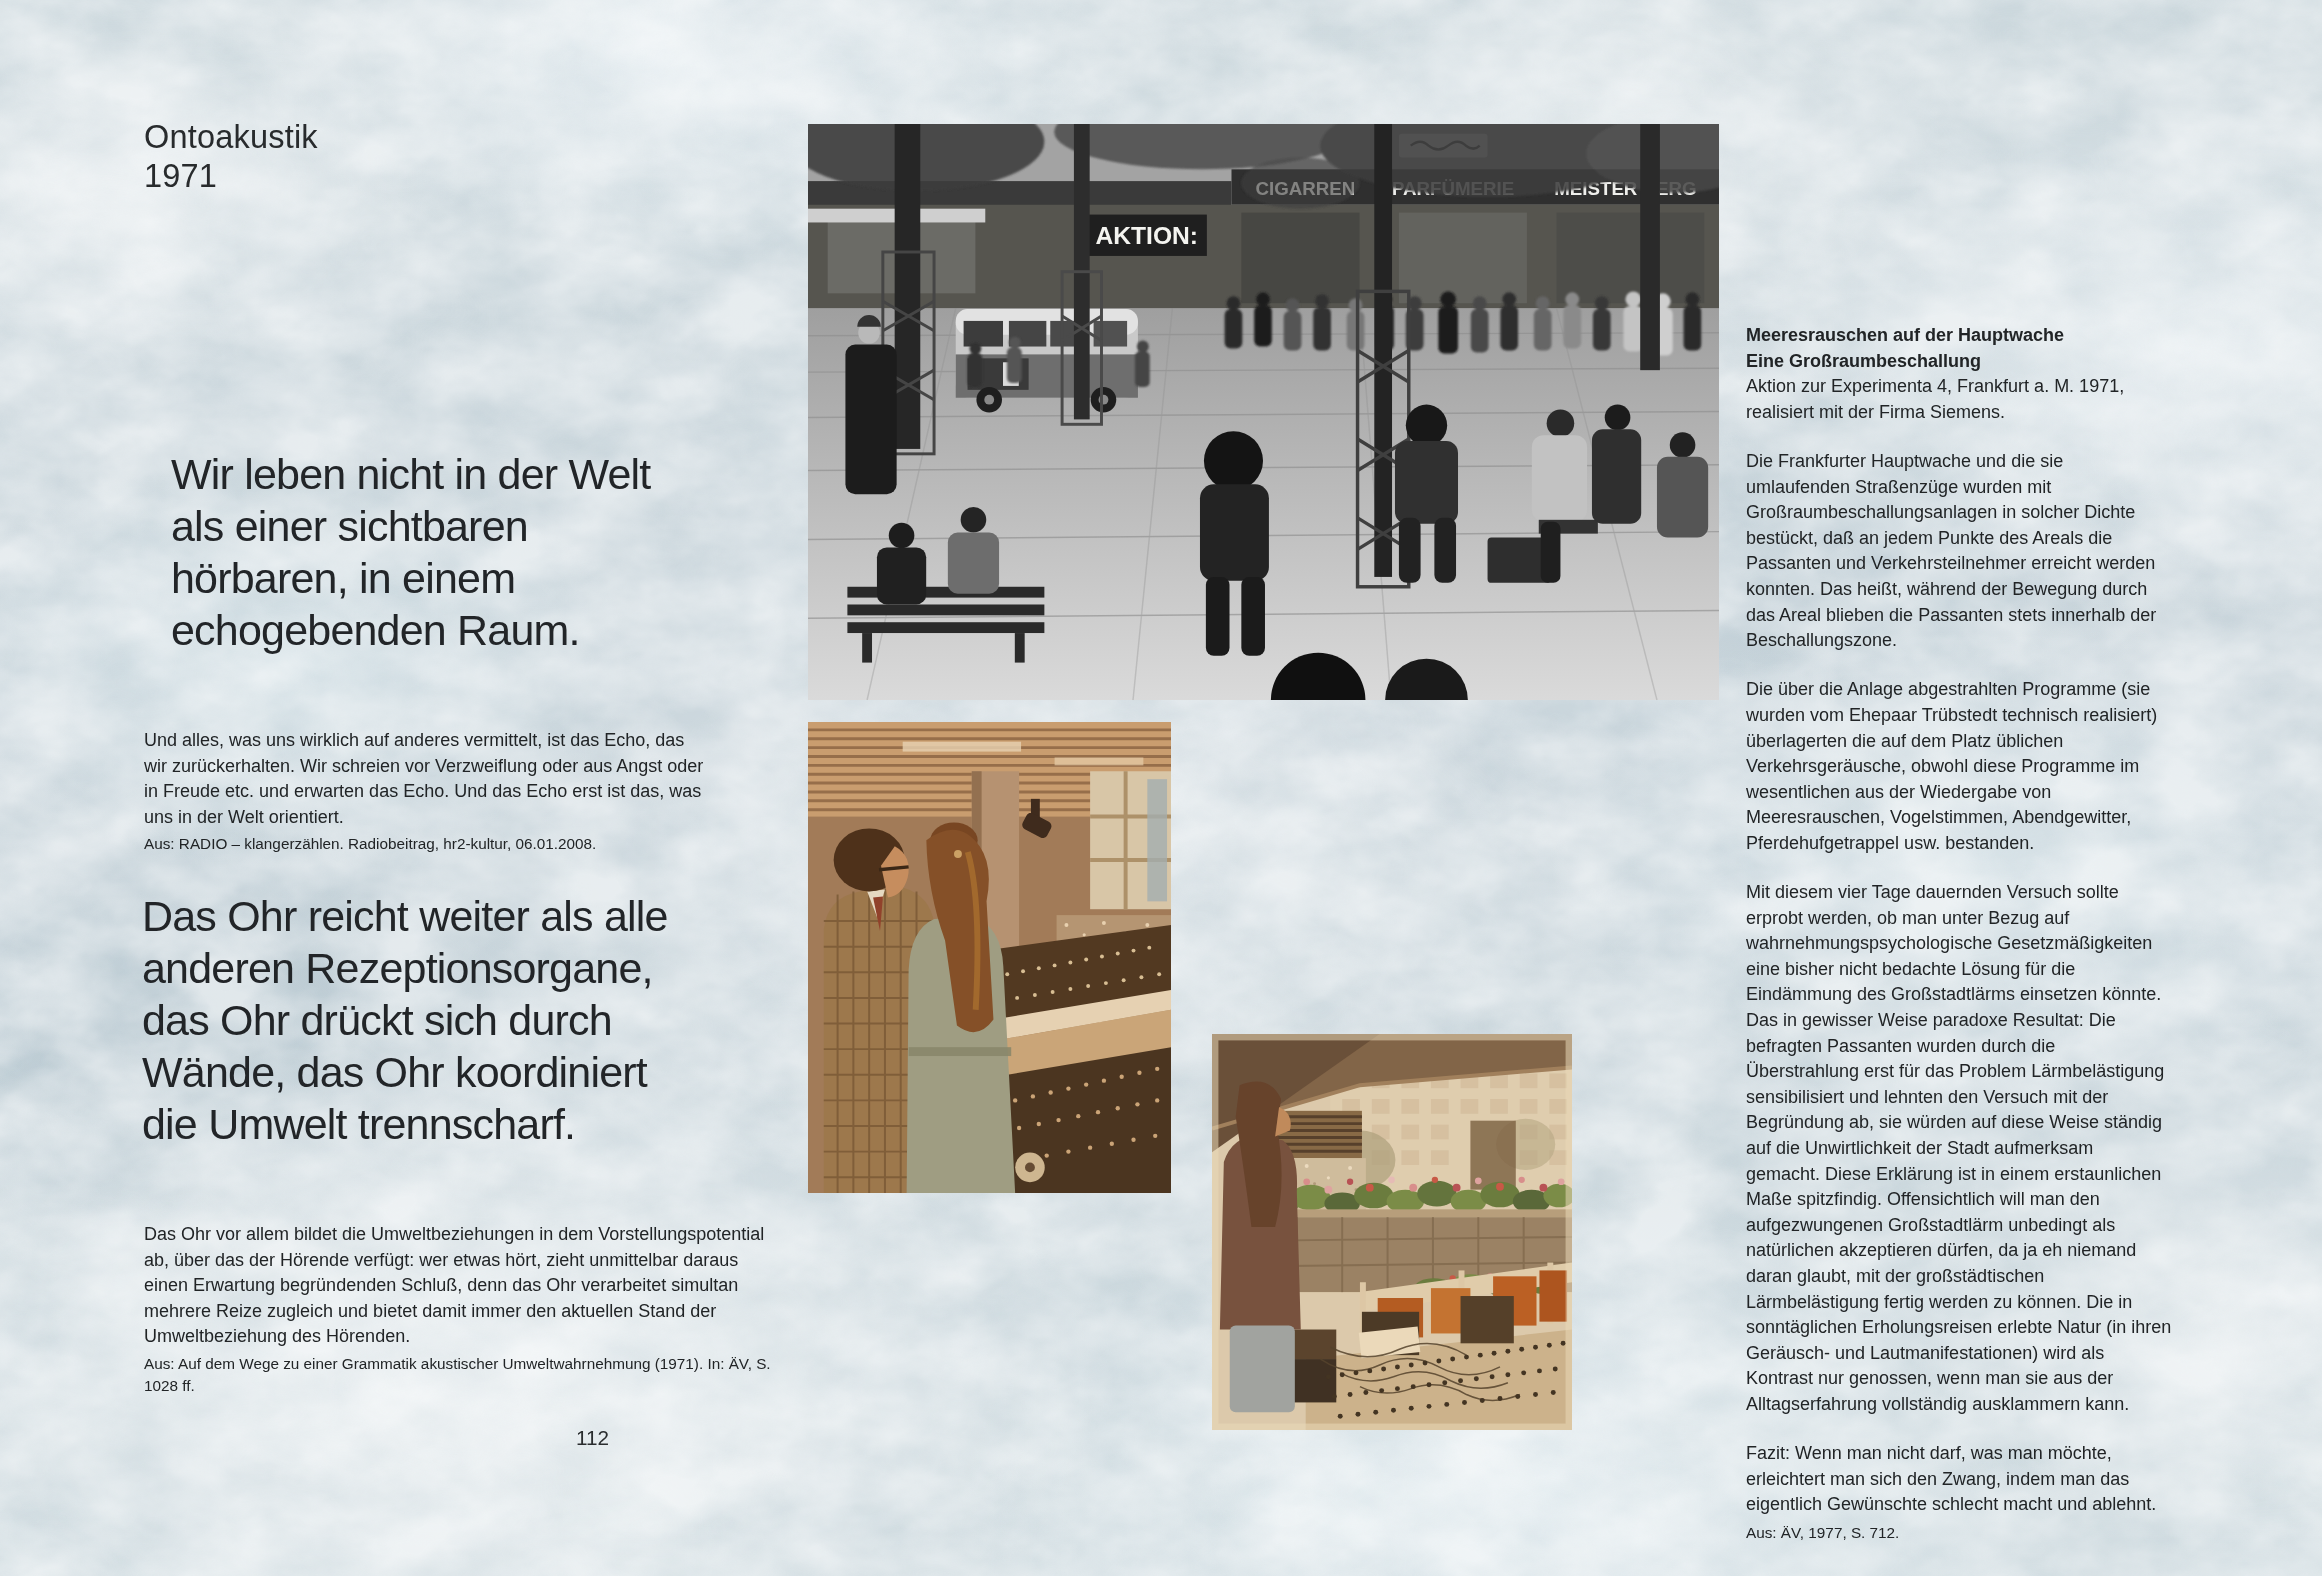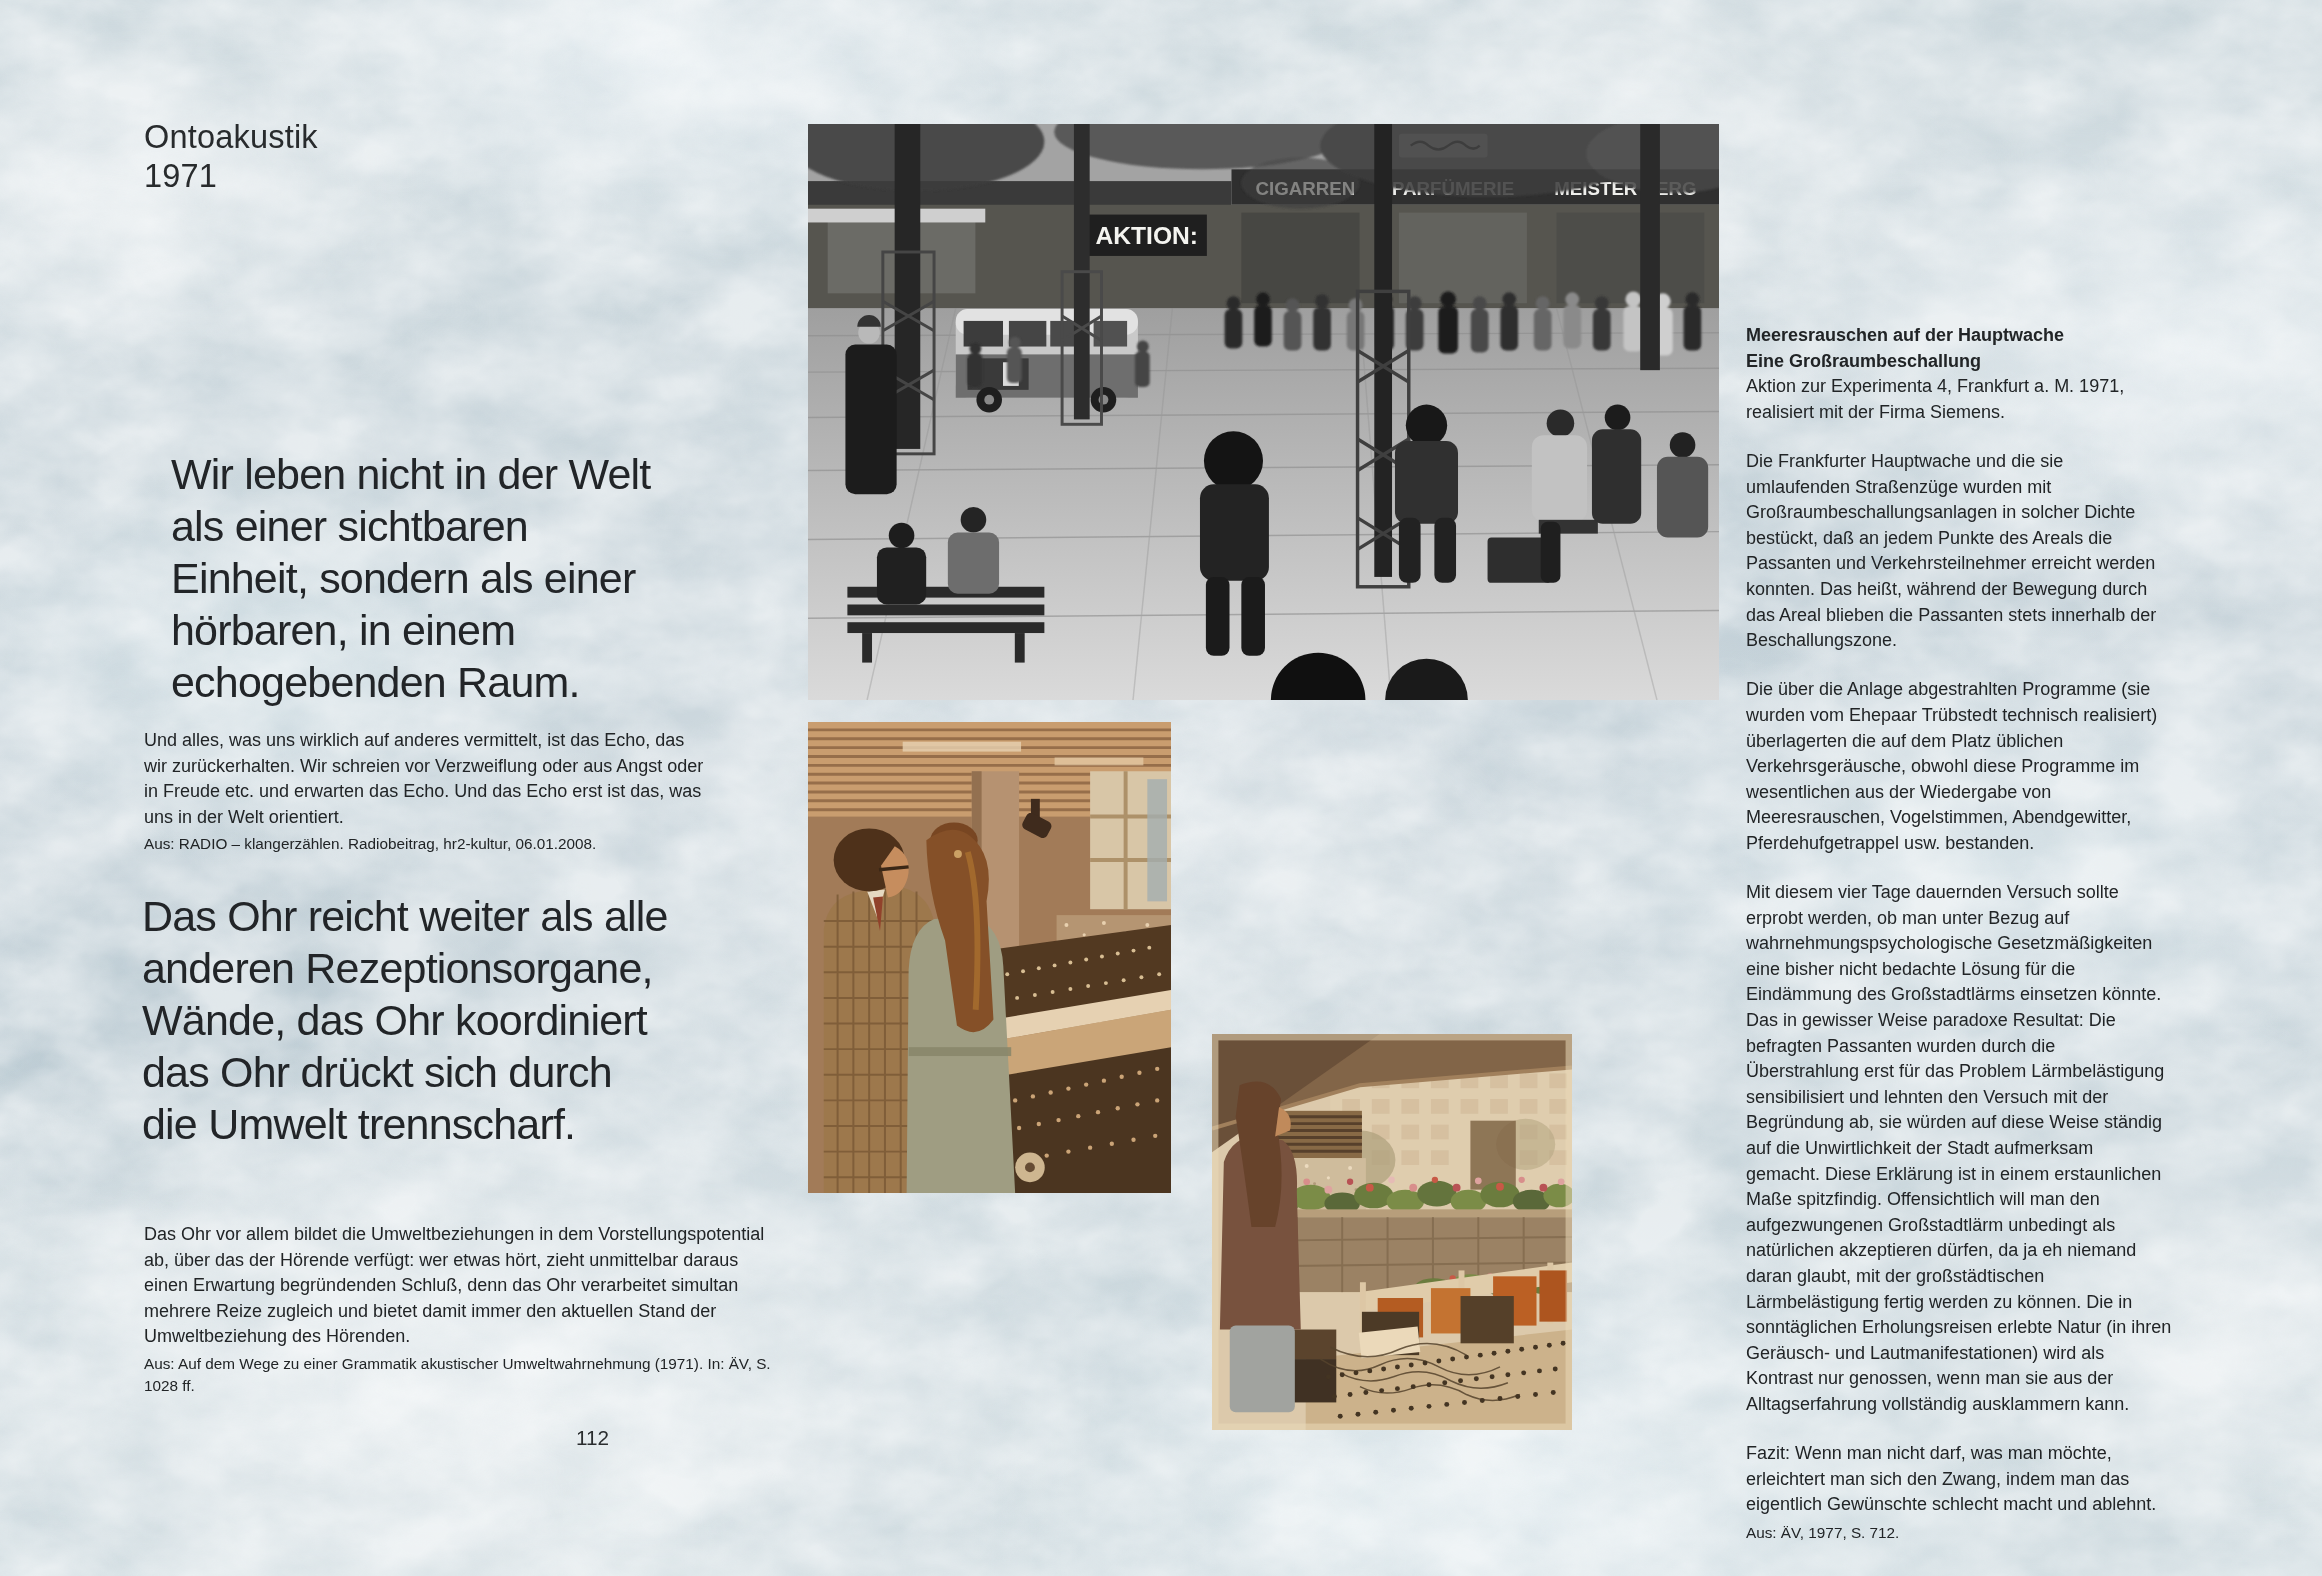--- a/index.html
+++ b/index.html
@@ -66,35 +66,34 @@
   </svg>
 
   <div class="title">
     <div>Ontoakustik</div>
     <div>1971</div>
   </div>
 
   <div class="bigquote" id="quote1">
     <div>Wir leben nicht in der Welt</div>
     <div>als einer sichtbaren</div>
-    <div>Einheit, sondern als einer</div>
     <div>hörbaren, in einem</div>
     <div>echogebenden Raum.</div>
   </div>
 
   <div class="parablock" id="parablock1">
     <div>Und alles, was uns wirklich auf anderes vermittelt, ist das Echo, das wir zurückerhalten. Wir schreien vor Verzweiflung oder aus Angst oder in Freude etc. und erwarten das Echo. Und das Echo erst ist das, was uns in der Welt orientiert.</div>
     <div class="srcnote">Aus: RADIO – klangerzählen. Radiobeitrag, hr2-kultur, 06.01.2008.</div>
   </div>
 
   <div class="bigquote" id="quote2">
     <div>Das Ohr reicht weiter als alle</div>
     <div>anderen Rezeptionsorgane,</div>
+    <div>das Ohr drückt sich durch</div>
     <div>Wände, das Ohr koordiniert</div>
-    <div>das Ohr drückt sich durch</div>
     <div>die Umwelt trennscharf.</div>
   </div>
 
   <div class="parablock" id="parablock2">
     <div>Das Ohr vor allem bildet die Umweltbeziehungen in dem Vorstellungspotential ab, über das der Hörende verfügt: wer etwas hört, zieht unmittelbar daraus einen Erwartung begründenden Schluß, denn das Ohr verarbeitet simultan mehrere Reize zugleich und bietet damit immer den aktuellen Stand der Umweltbeziehung des Hörenden.</div>
     <div class="srcnote">Aus: Auf dem Wege zu einer Grammatik akustischer Umweltwahrnehmung (1971). In: ÄV, S. 1028 ff.</div>
   </div>
 
   <div class="pagenum">112</div>
 

